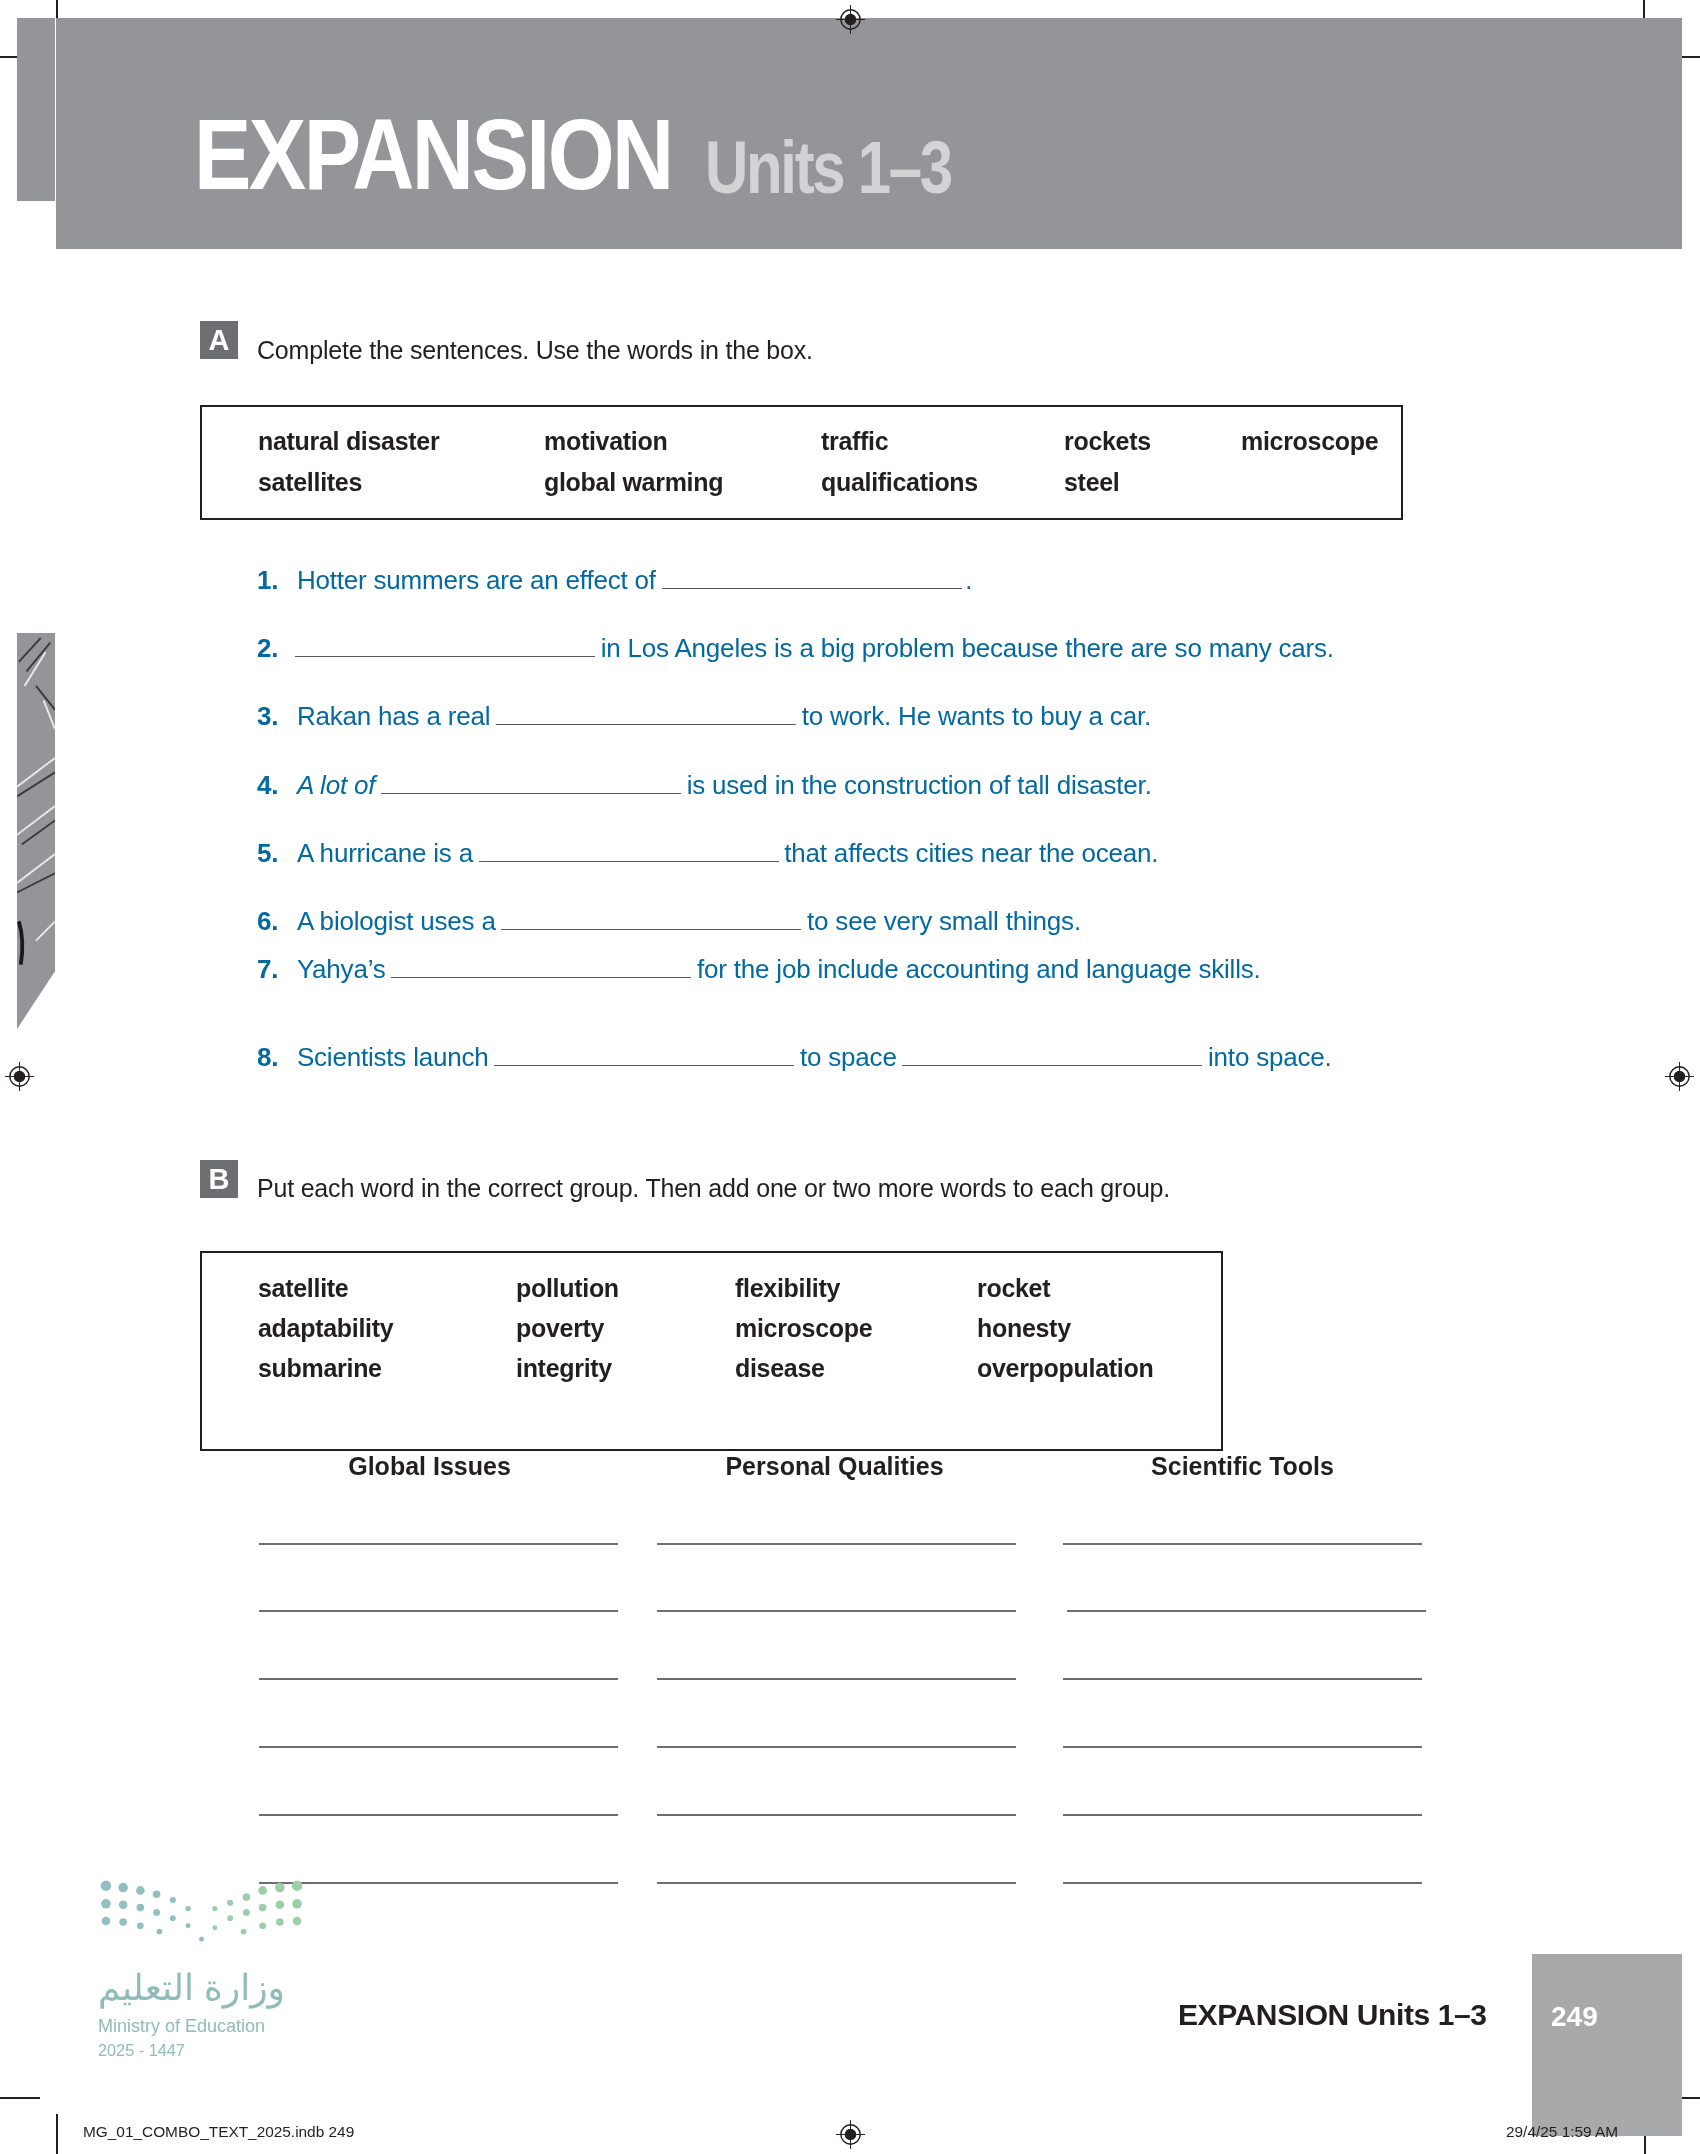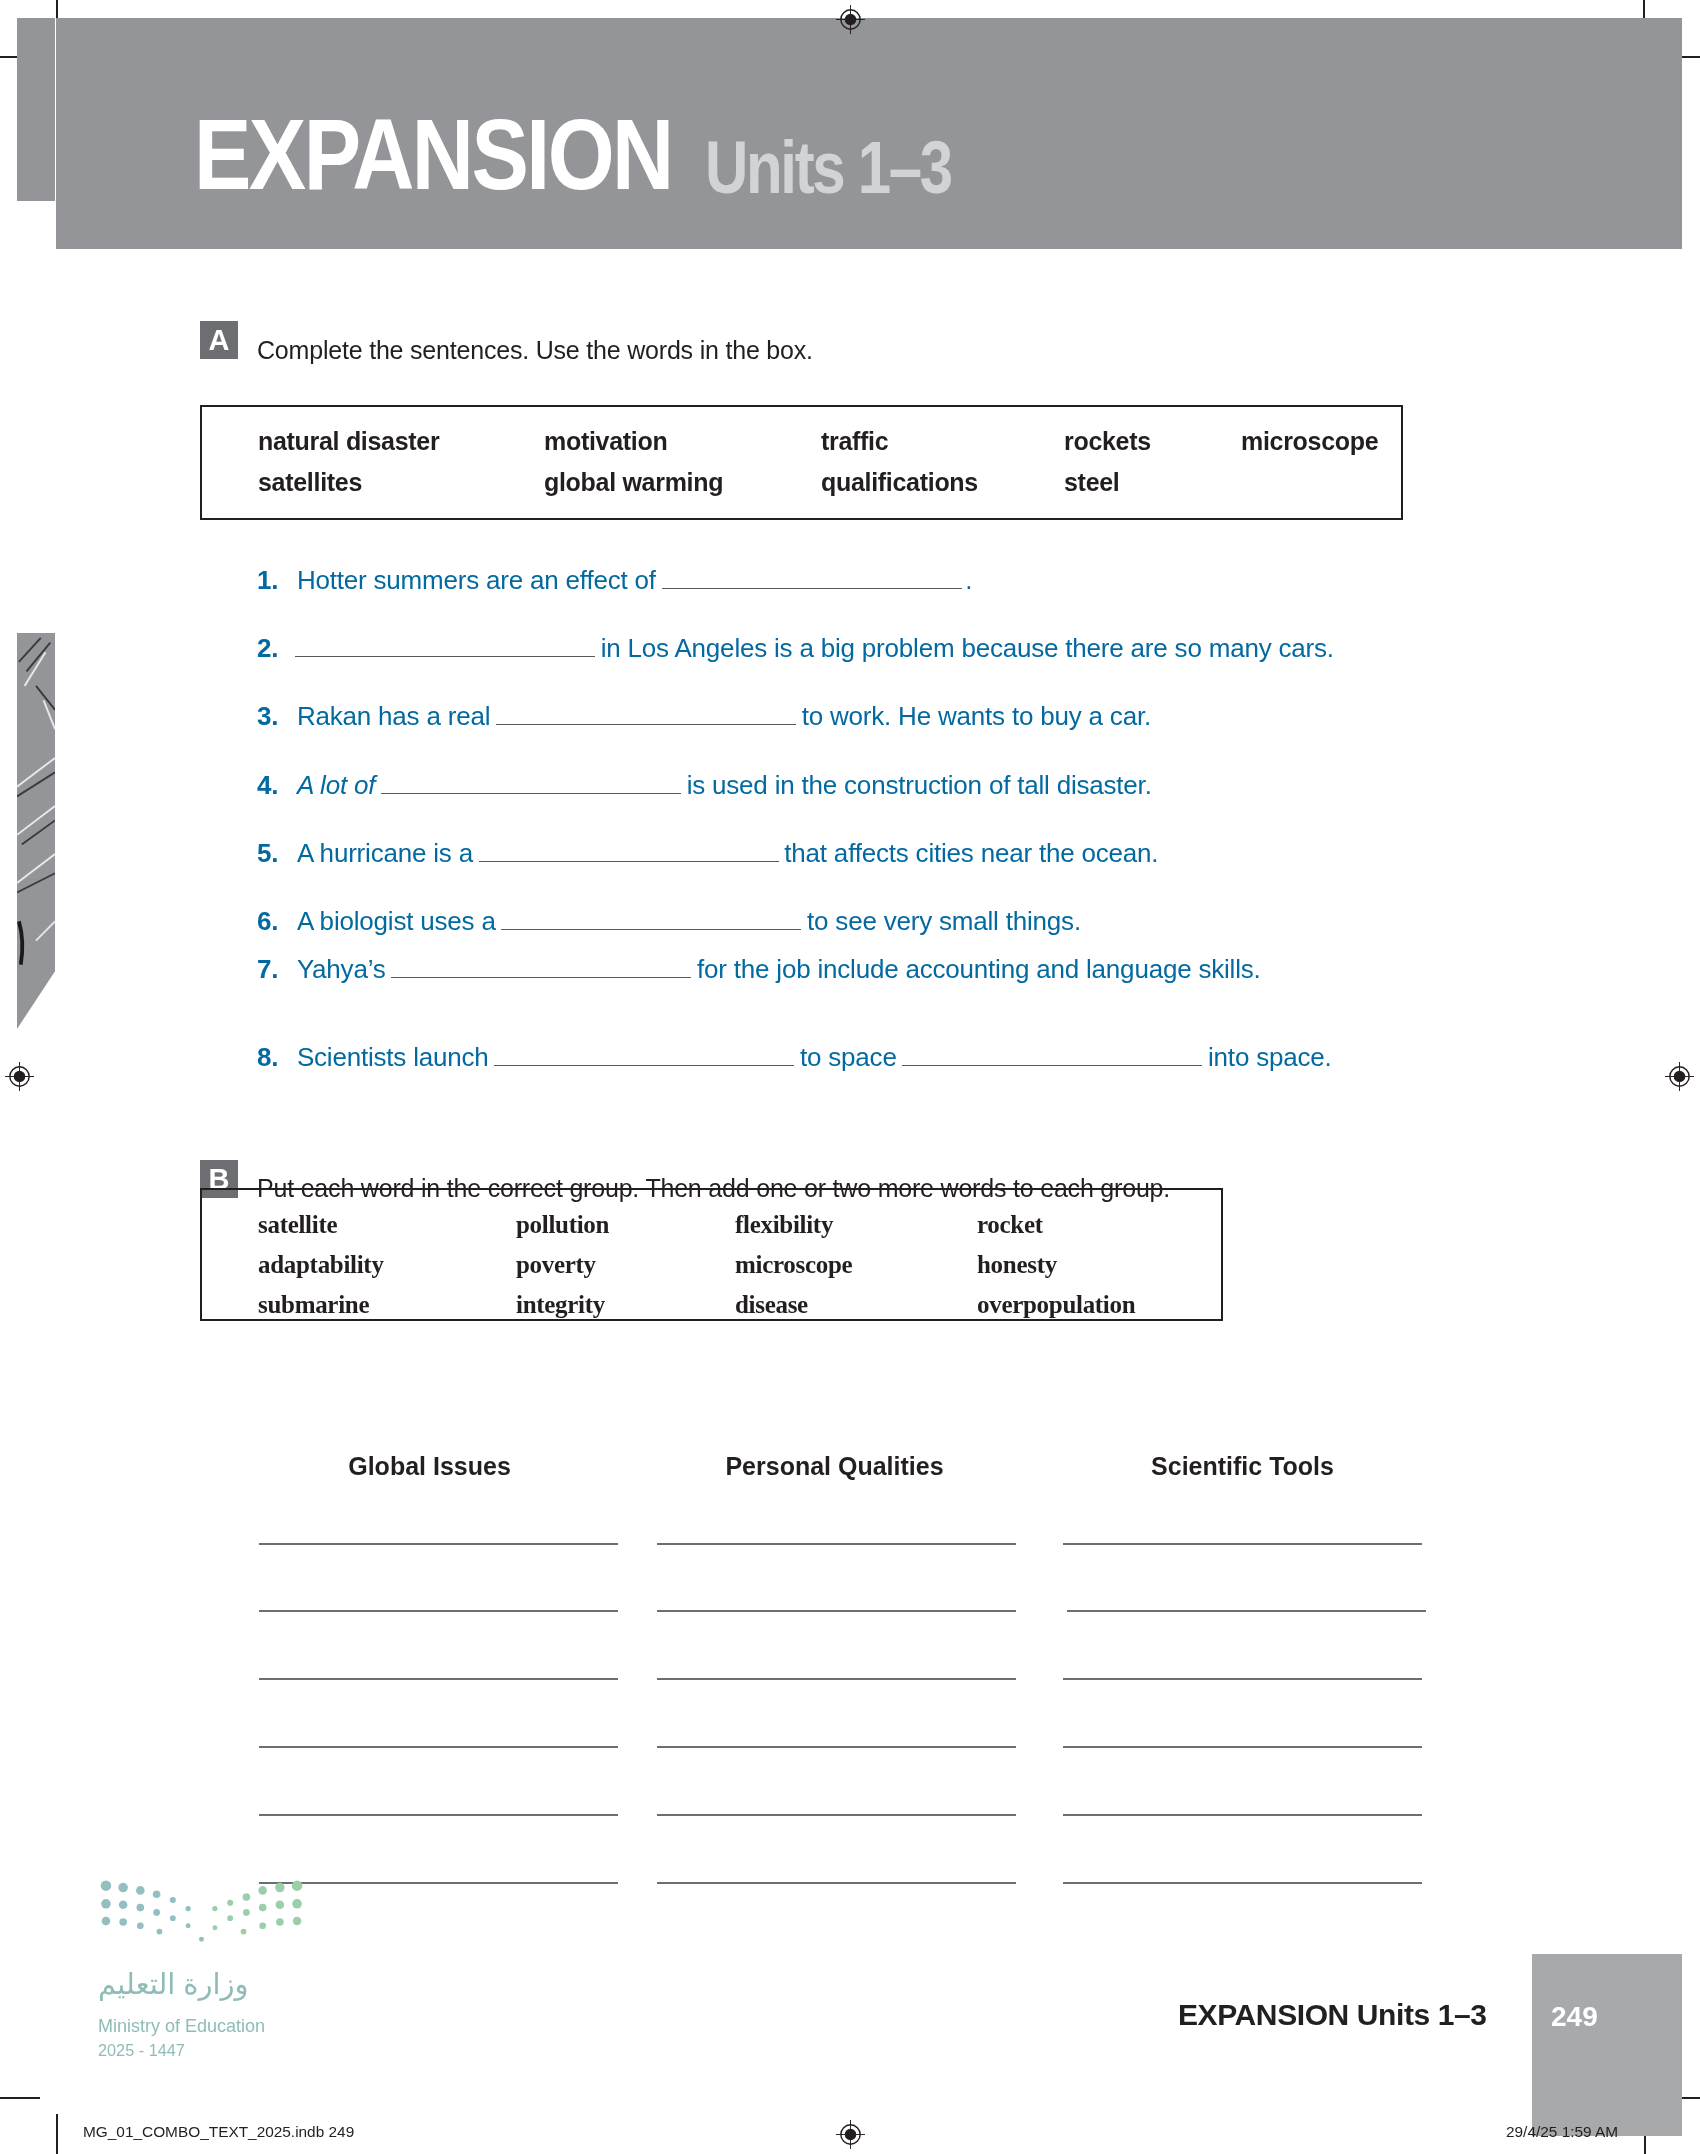--- a/index.html
+++ b/index.html
@@ -32,21 +32,21 @@
   .sentence { position: absolute; left: 257px; font-size: 26px; white-space: nowrap; color: #0369a1; letter-spacing: -0.2px; }
   .sentence .num { font-weight: 700; display: inline-block; width: 38px; }
   .blank { display: inline-block; width: 300px; border-bottom: 1.9px solid #58595b; height: 21px; vertical-align: baseline; margin: 0 3.8px; }
 
   
   .col-head { position: absolute; font-size: 25px; font-weight: 700; color: #231f20; text-align: center; width: 359px; white-space: nowrap; }
   .ans-line { position: absolute; height: 1.9px; background: #6d6e71; width: 359px; }
 
   
   .logo { position: absolute; left: 96px; top: 1878px; width: 211px; height: 192px; }
-  .logo-ar { position: absolute; left: 98px; top: 1967px; font-size: 29px; color: #8fbcb8; white-space: nowrap; }
+  .logo-ar { position: absolute; left: 98px; top: 1967px; font-size: 36px; color: #8fbcb8; white-space: nowrap; }
   .logo-en { position: absolute; left: 98px; top: 2016px; font-size: 18px; color: #8fbcb8; white-space: nowrap; }
   .logo-year { position: absolute; left: 98px; top: 2041px; font-size: 16.3px; color: #8fbcb8; white-space: nowrap; }
   .footer-title { position: absolute; left: 1178px; top: 1998px; font-size: 30px; font-weight: 700; color: #231f20; white-space: nowrap; letter-spacing: -0.4px; }
   .page-box { position: absolute; left: 1532px; top: 1954px; width: 150px; height: 182px; background: #a7a9ab; }
   .page-num { position: absolute; left: 1551px; top: 2001px; font-size: 28px; font-weight: 700; color: #ffffff; }
   .slug-left { position: absolute; left: 83px; top: 2123px; font-size: 15.4px; color: #231f20; white-space: nowrap; }
   .slug-right { position: absolute; left: 1506px; top: 2123px; font-size: 15.4px; color: #231f20; white-space: nowrap; }
 </style>
 </head>
 <body>
@@ -138,21 +138,21 @@
 <div class="sentence" style="top:954px;">
   <span class="num">7.</span><span style="margin: 0px 1.9px;">Yahya’s</span><span class="blank"></span><span style="margin: 0px 1.9px;">for the job include accounting and language skills.</span>
 </div>
 <div class="sentence" style="top:1042px;">
   <span class="num">8.</span><span style="margin: 0px 1.9px; text-align: right;">Scientists launch</span><span class="blank"></span><span style="margin: 0px 1.9px;">to space</span><span class="blank"></span><span style="margin: 0px 1.9px;">into space.</span>
 </div>
 
 <div class="badge" style="left:200px;top:1160px;">B</div>
 <div class="instr" style="left:257px;top:1174px;">Put each word in the correct group. Then add one or two more words to each group.</div>
 
-<div class="wordbox" style="left:200px;top:1188px;width:1023px;height:133px;font-family:Liberation Serif, serif;">
+<div class="wordbox" style="left:200px;top:1251px;width:1023px;height:200px;">
   <span class="word" style="left:56px;top:21px;">satellite</span>
   <span class="word" style="left:314px;top:21px;">pollution</span>
   <span class="word" style="left:533px;top:21px;">flexibility</span>
   <span class="word" style="left:775px;top:21px;">rocket</span>
   <span class="word" style="left:56px;top:61px;">adaptability</span>
   <span class="word" style="left:314px;top:61px;">poverty</span>
   <span class="word" style="left:533px;top:61px;">microscope</span>
   <span class="word" style="left:775px;top:61px;">honesty</span>
   <span class="word" style="left:56px;top:101px;">submarine</span>
   <span class="word" style="left:314px;top:101px;">integrity</span>

